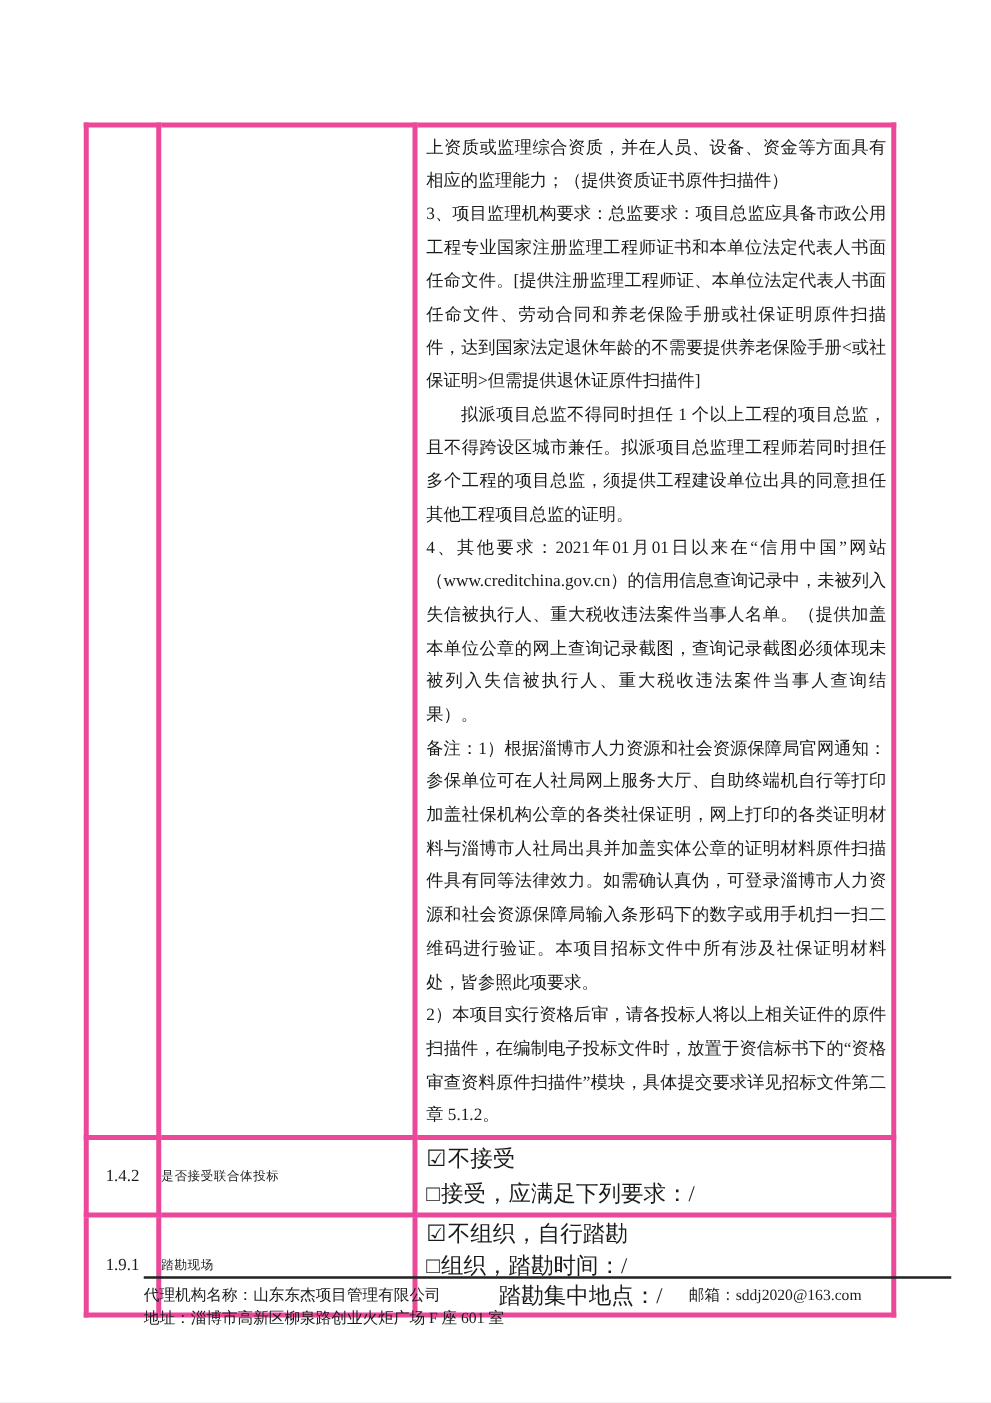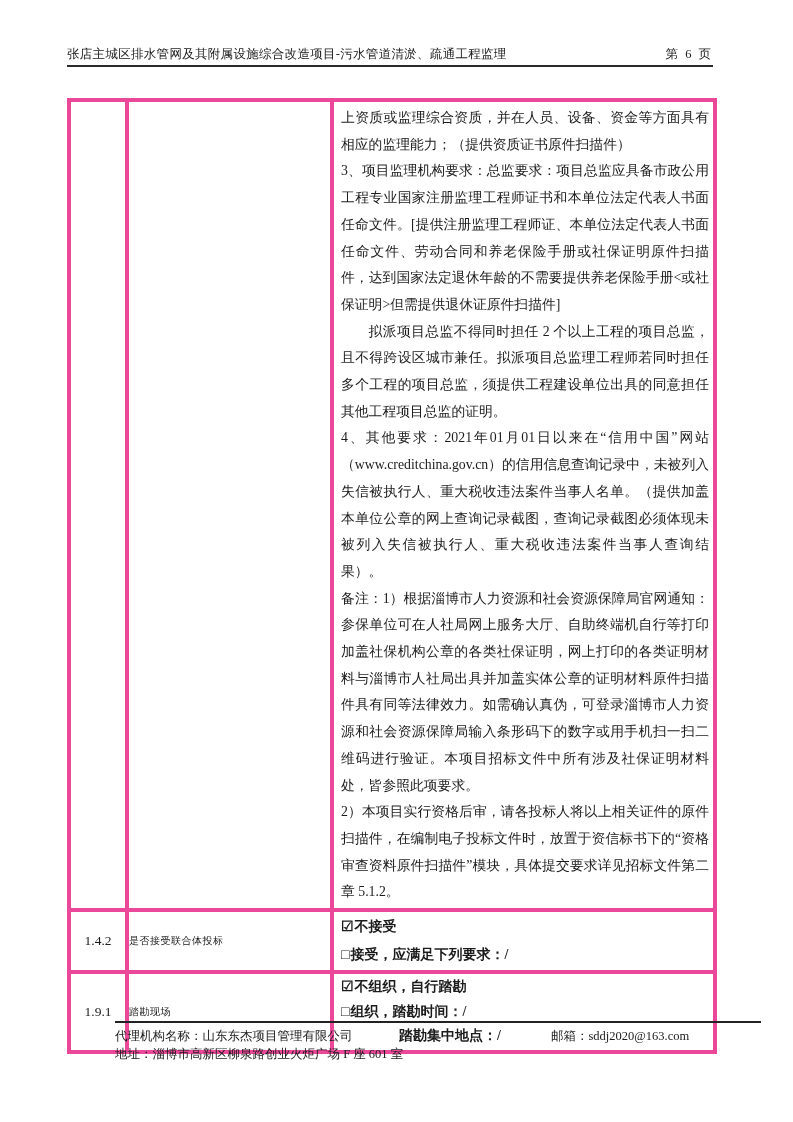--- a/index.html
+++ b/index.html
@@ -43,22 +43,21 @@
     padding:3px 4px 2px 7px;
     font-size:13.8px;
     line-height:26.7px;
     text-align:justify;
   }
   .req-wrap p{margin:0;}
   .req-wrap p.indent{text-indent:2em;}
   .req-wrap p.bold{font-weight:normal;}
   .opt-wrap{
     padding:1px 4px 1px 7px;
-    font-size:14px;
-    font-weight:bold;
+    font-size:18px;
   }
   .opt-line{line-height:28px;white-space:nowrap;}
   .opt-line-sm{line-height:24.6px;white-space:nowrap;}
   .opt-extra{line-height:24.6px;padding-left:58px;white-space:nowrap;}
   .cbx{display:inline-block;margin-right:1px;}
   
   .footer{
     position:absolute;left:67px;top:1021px;width:646px;
     border-top:2px solid #222222;
     padding-top:4px;
@@ -67,40 +66,36 @@
   .footer-cols{display:flex;}
   .footer-left{width:436px;}
   .footer-right{flex:1;}
   .footer div{white-space:nowrap;}
 </style>
 </head>
 <body>
 
 <div class="page">
 
-  <div class="header">
-    <span class="title">张店主城区排水管网及其附属设施综合改造项目-污水管道清淤、疏通工程监理</span>
-    <span class="pageno">第 6 页</span>
-  </div>
 
   <table class="doc-table">
     <colgroup>
       <col class="col-id">
         <col class="col-label">
         <col class="col-content">
     </colgroup>
     <tbody>
         <tr style="height:776px;">
       <td class="id-cell"></td>
       <td class="label-cell"></td>
       <td class="content-cell">
         <div class="req-wrap">
           <p>上资质或监理综合资质，并在人员、设备、资金等方面具有相应的监理能力；（提供资质证书原件扫描件）</p>
           <p>3、项目监理机构要求：总监要求：项目总监应具备市政公用工程专业国家注册监理工程师证书和本单位法定代表人书面任命文件。[提供注册监理工程师证、本单位法定代表人书面任命文件、劳动合同和养老保险手册或社保证明原件扫描件，达到国家法定退休年龄的不需要提供养老保险手册&lt;或社保证明&gt;但需提供退休证原件扫描件]</p>
-          <p class="indent">拟派项目总监不得同时担任 2 个以上工程的项目总监，且不得跨设区城市兼任。拟派项目总监理工程师若同时担任多个工程的项目总监，须提供工程建设单位出具的同意担任其他工程项目总监的证明。</p>
+          <p class="indent">拟派项目总监不得同时担任 1 个以上工程的项目总监，且不得跨设区城市兼任。拟派项目总监理工程师若同时担任多个工程的项目总监，须提供工程建设单位出具的同意担任其他工程项目总监的证明。</p>
           <p>4、其他要求：2021年01月01日以来在“信用中国”网站（www.creditchina.gov.cn）的信用信息查询记录中，未被列入失信被执行人、重大税收违法案件当事人名单。（提供加盖本单位公章的网上查询记录截图，查询记录截图必须体现未被列入失信被执行人、重大税收违法案件当事人查询结果）。</p>
           <p class="bold">备注：1）根据淄博市人力资源和社会资源保障局官网通知：参保单位可在人社局网上服务大厅、自助终端机自行等打印加盖社保机构公章的各类社保证明，网上打印的各类证明材料与淄博市人社局出具并加盖实体公章的证明材料原件扫描件具有同等法律效力。如需确认真伪，可登录淄博市人力资源和社会资源保障局输入条形码下的数字或用手机扫一扫二维码进行验证。本项目招标文件中所有涉及社保证明材料处，皆参照此项要求。</p>
           <p class="bold">2）本项目实行资格后审，请各投标人将以上相关证件的原件扫描件，在编制电子投标文件时，放置于资信标书下的“资格审查资料原件扫描件”模块，具体提交要求详见招标文件第二章 5.1.2。</p>
         </div>
       </td>
     </tr>
     <tr style="height:57px;">
       <td class="id-cell">1.4.2</td>
       <td class="label-cell">是否接受联合体投标</td>
       <td class="content-cell">

